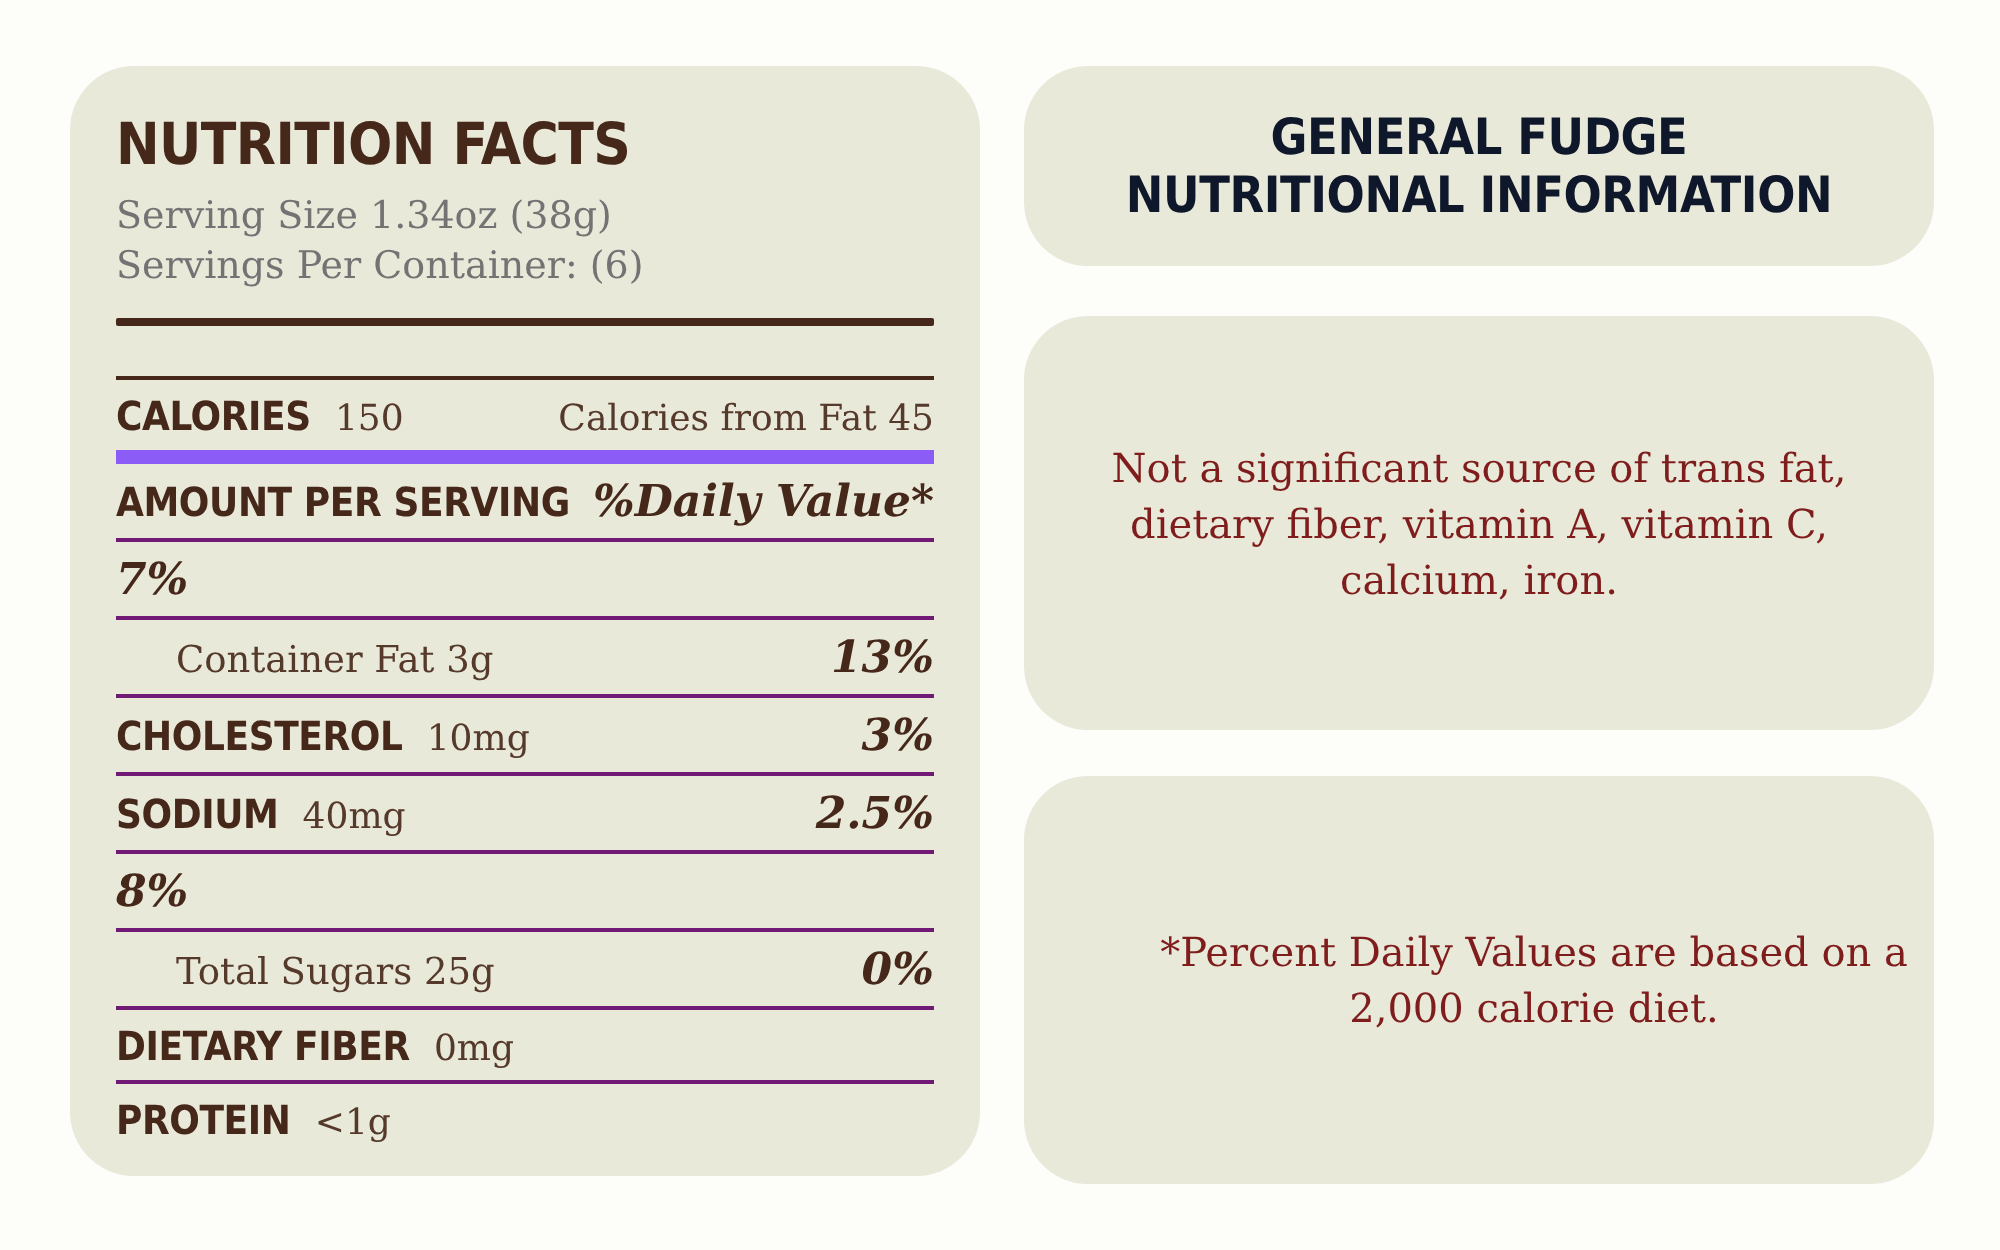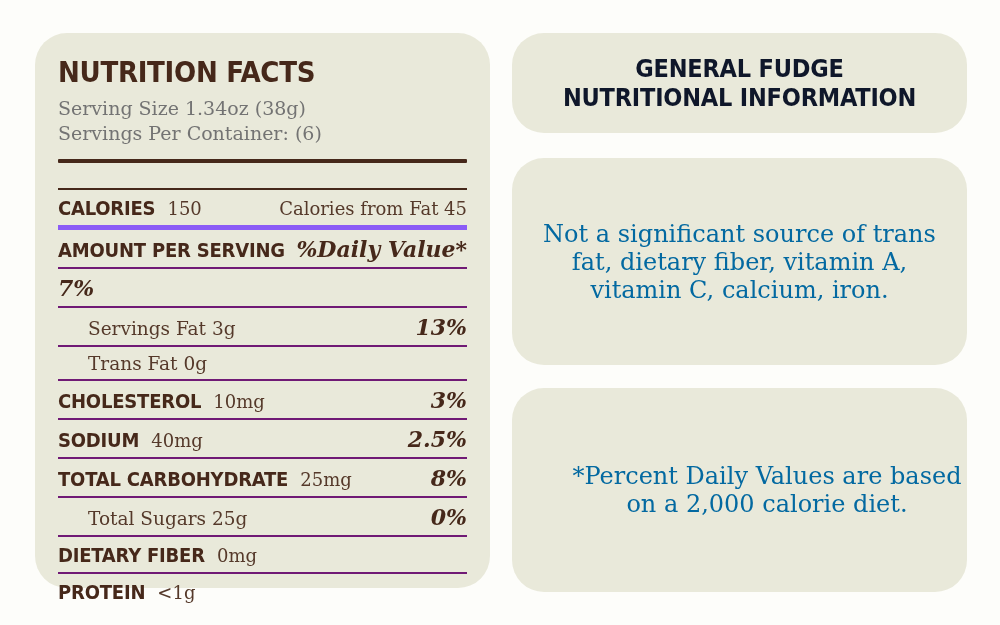--- a/index.html
+++ b/index.html
@@ -30,21 +30,21 @@
   }
   .serving{margin:0;font-size:19px;line-height:25px;color:#737373;}
   .serving-block{margin-top:9px;}
   .rule-thick{height:4px;background:#46281a;margin-top:13px;border-radius:1px;}
   .nf-table{margin-top:25px;}
   .row{
     display:flex;justify-content:space-between;align-items:baseline;
     border-bottom:2px solid #701a75;
     padding:6px 0 5px 0;
   }
-  .row-calories{border-top:2.5px solid #46281a;border-bottom:5px solid #8b5cf6;}
+  .row-calories{border-top:2.5px solid #46281a;border-bottom:7px solid #8b5cf6;}
   .row-last{border-bottom:none;}
   .row-sub{padding-left:30px;}
   .lbl{
     font-family:"DejaVu Sans","Liberation Sans",sans-serif;
     font-stretch:condensed;
     font-weight:700;
     font-size:20px;
     letter-spacing:-0.2px;
     color:#46281a;
   }
@@ -61,22 +61,22 @@
     font-stretch:condensed;
     font-weight:700;
     font-size:25px;line-height:29px;
     letter-spacing:-0.2px;
     color:#0f172a;
   }
   .card-note1{left:512px;top:158px;width:455px;height:207px;display:flex;align-items:center;justify-content:center;}
   .card-note2{left:512px;top:388px;width:455px;height:204px;display:flex;align-items:center;justify-content:flex-end;}
   .note{
     margin:0;text-align:center;
-    font-size:24px;line-height:28px;
-    color:#0369a1;
+    font-size:20px;line-height:28px;
+    color:#7f1d1d;
     max-width:400px;
   }
 </style>
 </head>
 <body>
 
 <div class="page">
 
   <section class="card card-left">
     <h1 class="nf-title">NUTRITION FACTS</h1>
@@ -99,50 +99,42 @@
       <div class="row">
         <span class="lbl">AMOUNT PER SERVING</span>
         <span class="pct">%Daily Value*</span>
       </div>
 
       <div class="row">
         <span class="pct">7%</span>
       </div>
 
       <div class="row row-sub">
-        <span class="sublbl">Servings Fat 3g</span>
+        <span class="sublbl">Container Fat 3g</span>
         <span class="pct">13%</span>
       </div>
 
-      <div class="row row-sub">
-        <span class="sublbl">Trans Fat 0g</span>
-
-      </div>
 
       <div class="row">
         <div>
           <span class="lbl">CHOLESTEROL</span>
           <span class="val">10mg</span>
         </div>
         <span class="pct">3%</span>
       </div>
 
       <div class="row">
         <div>
           <span class="lbl">SODIUM</span>
           <span class="val">40mg</span>
         </div>
         <span class="pct">2.5%</span>
       </div>
 
       <div class="row">
-        <div>
-          <span class="lbl">TOTAL CARBOHYDRATE</span>
-          <span class="val">25mg</span>
-        </div>
         <span class="pct">8%</span>
       </div>
 
       <div class="row row-sub">
         <span class="sublbl">Total Sugars 25g</span>
         <span class="pct">0%</span>
       </div>
 
       <div class="row">
         <div>

